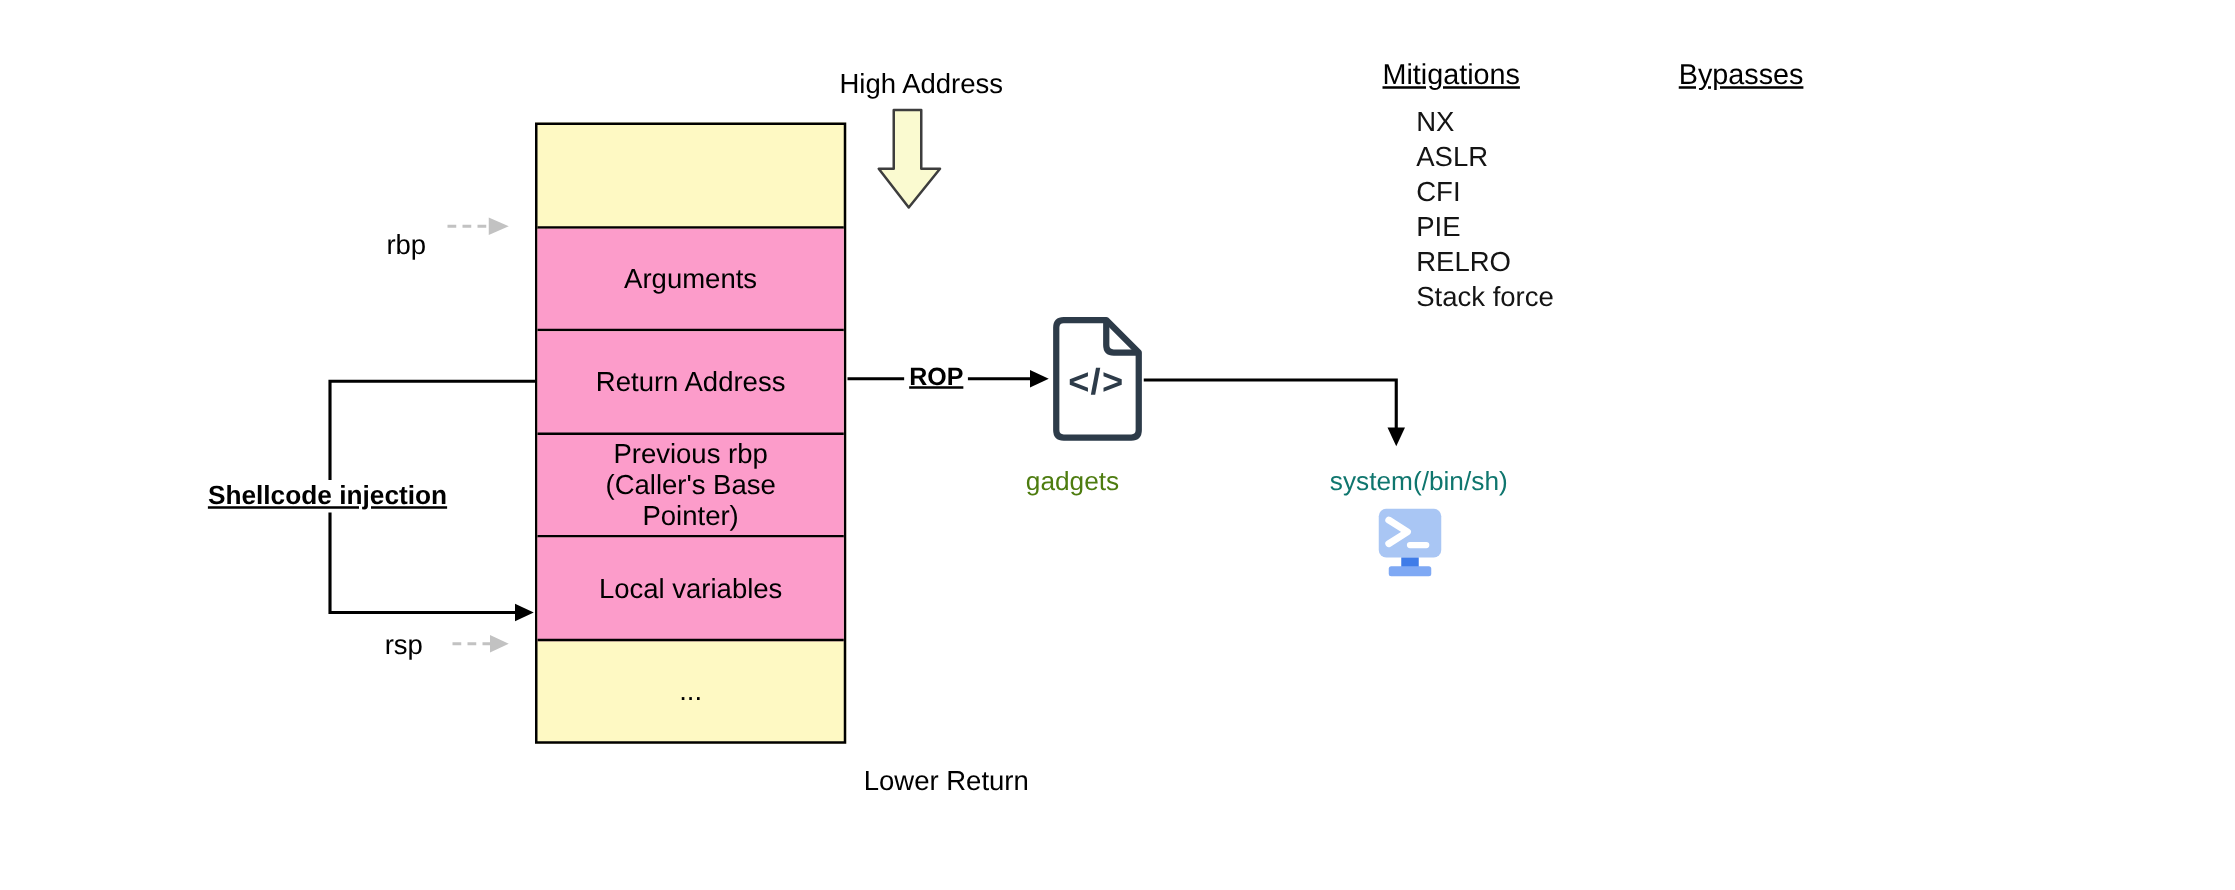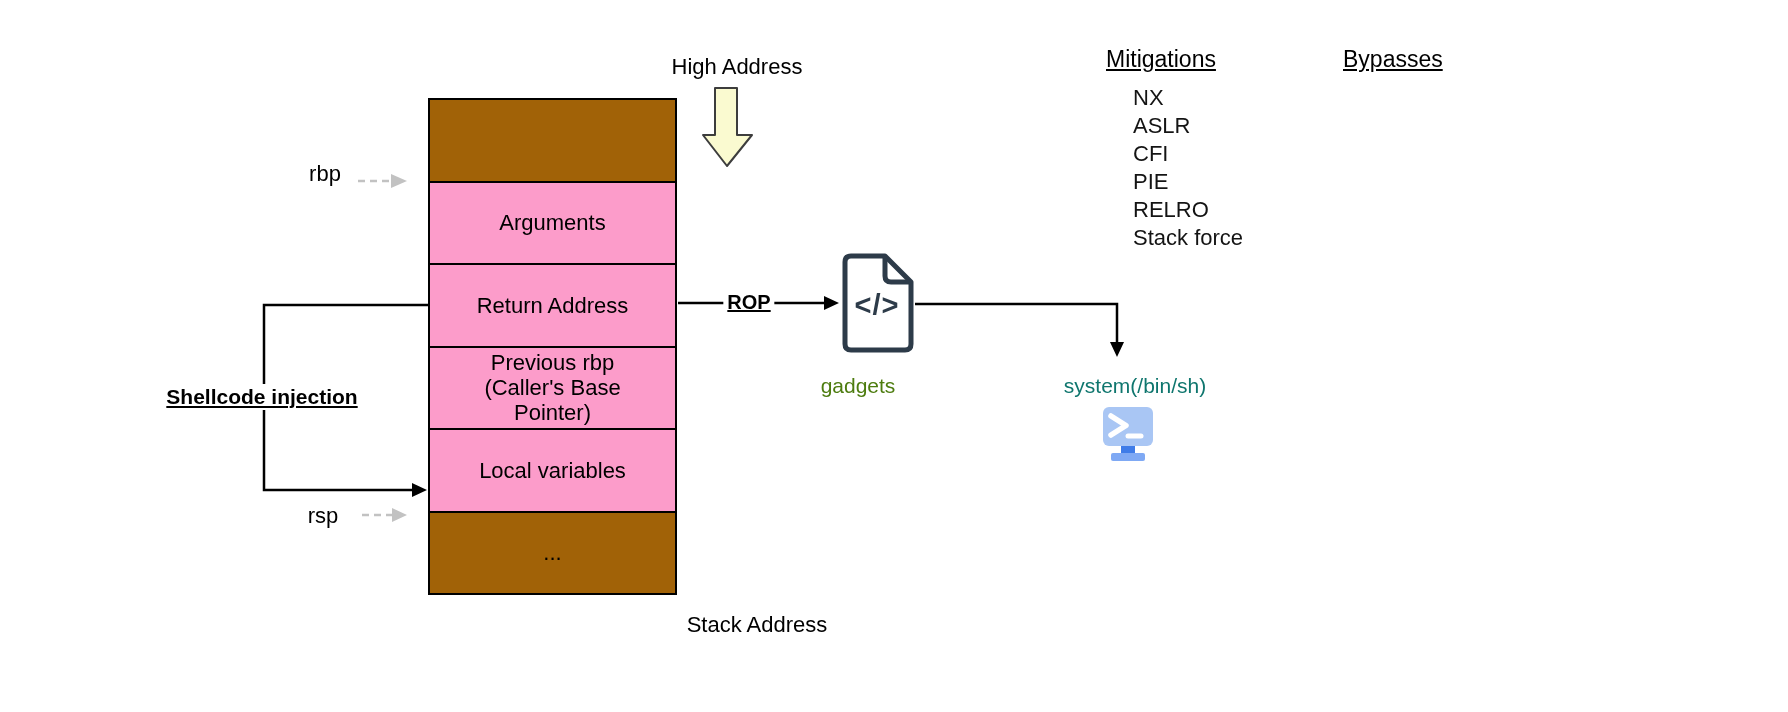--- a/index.html
+++ b/index.html
@@ -19,21 +19,21 @@
   }
   
   .stack-box {
     position: absolute;
     left: 428px; top: 98px;
     width: 249px; height: 497px;
     border: 2px solid #000;
     box-sizing: border-box;
     display: flex;
     flex-direction: column;
-    background: #a16207;
+    background: #fef9c3;
   }
   .stack-row {
     flex: 1;
     display: flex;
     align-items: center;
     justify-content: center;
     text-align: center;
     font-size: 22px;
     line-height: 25px;
     border-bottom: 2px solid #000;
@@ -125,25 +125,25 @@
 
   <div class="stack-box">
     <div class="stack-row"></div>
     <div class="stack-row pink">Arguments</div>
     <div class="stack-row pink">Return Address</div>
     <div class="stack-row pink">Previous rbp (Caller's Base Pointer)</div>
     <div class="stack-row pink">Local variables</div>
     <div class="stack-row">...</div>
   </div>
 
-  <div class="lbl" style="left:325px; top:174px;">rbp</div>
+  <div class="lbl" style="left:325px; top:196px;">rbp</div>
   <div class="lbl" style="left:323px; top:516px;">rsp</div>
 
   <div class="lbl" style="left:737px; top:67px;">High Address</div>
-  <div class="lbl" style="left:757px; top:625px;">Stack Address</div>
+  <div class="lbl" style="left:757px; top:625px;">Lower Return</div>
 
   <div class="lbl small bold-underline" style="left:262px; top:397px;">Shellcode injection</div>
   <div class="lbl rop bold-underline" style="left:749px; top:302px;">ROP</div>
   <div class="lbl small" style="left:836px; top:386px; color:#4d7c0f;margin-left:22px;">gadgets</div>
   <div class="lbl small" style="left:1135px; top:386px; color:#0f766e;">system(/bin/sh)</div>
 
   <div class="list-col" style="left:1106px; top:46px;">
     <div class="list-heading">Mitigations</div>
   </div>
   <div class="list-col list-items" style="left:1133px; top:84px;">

